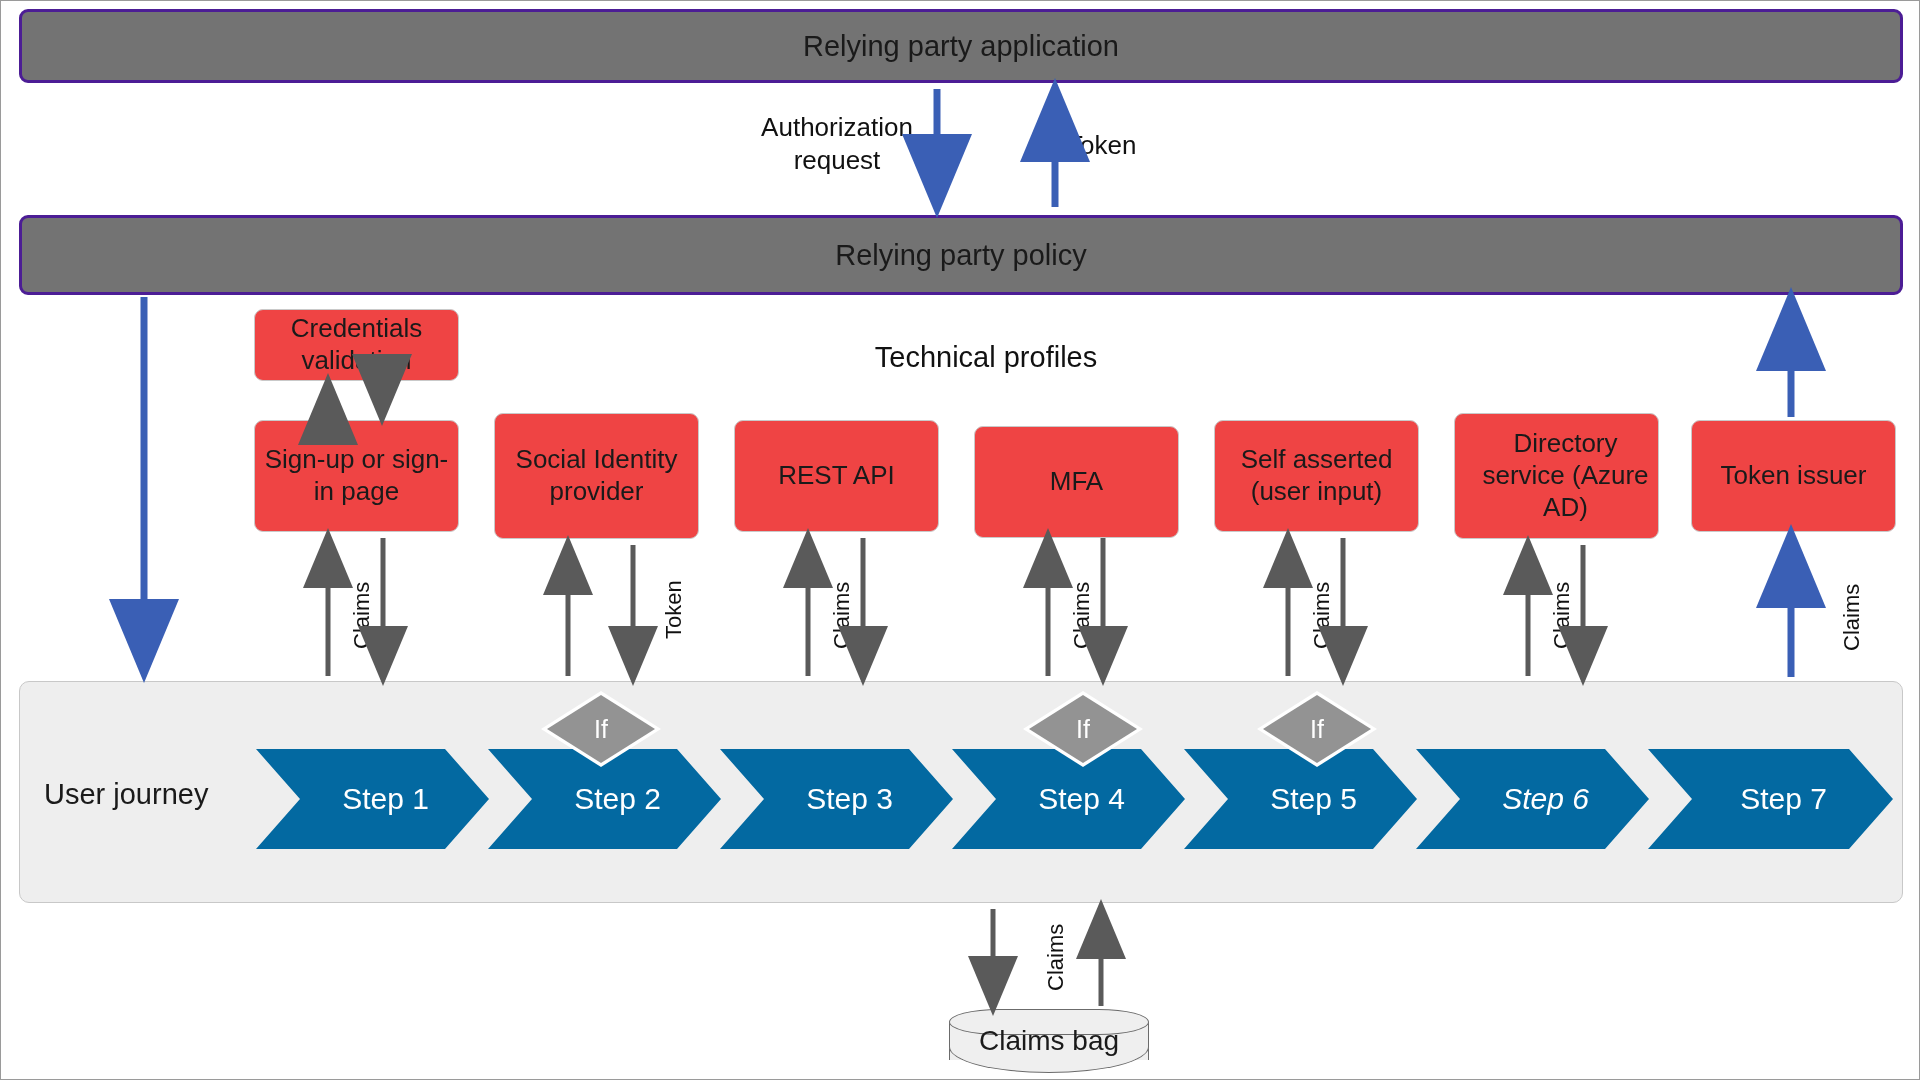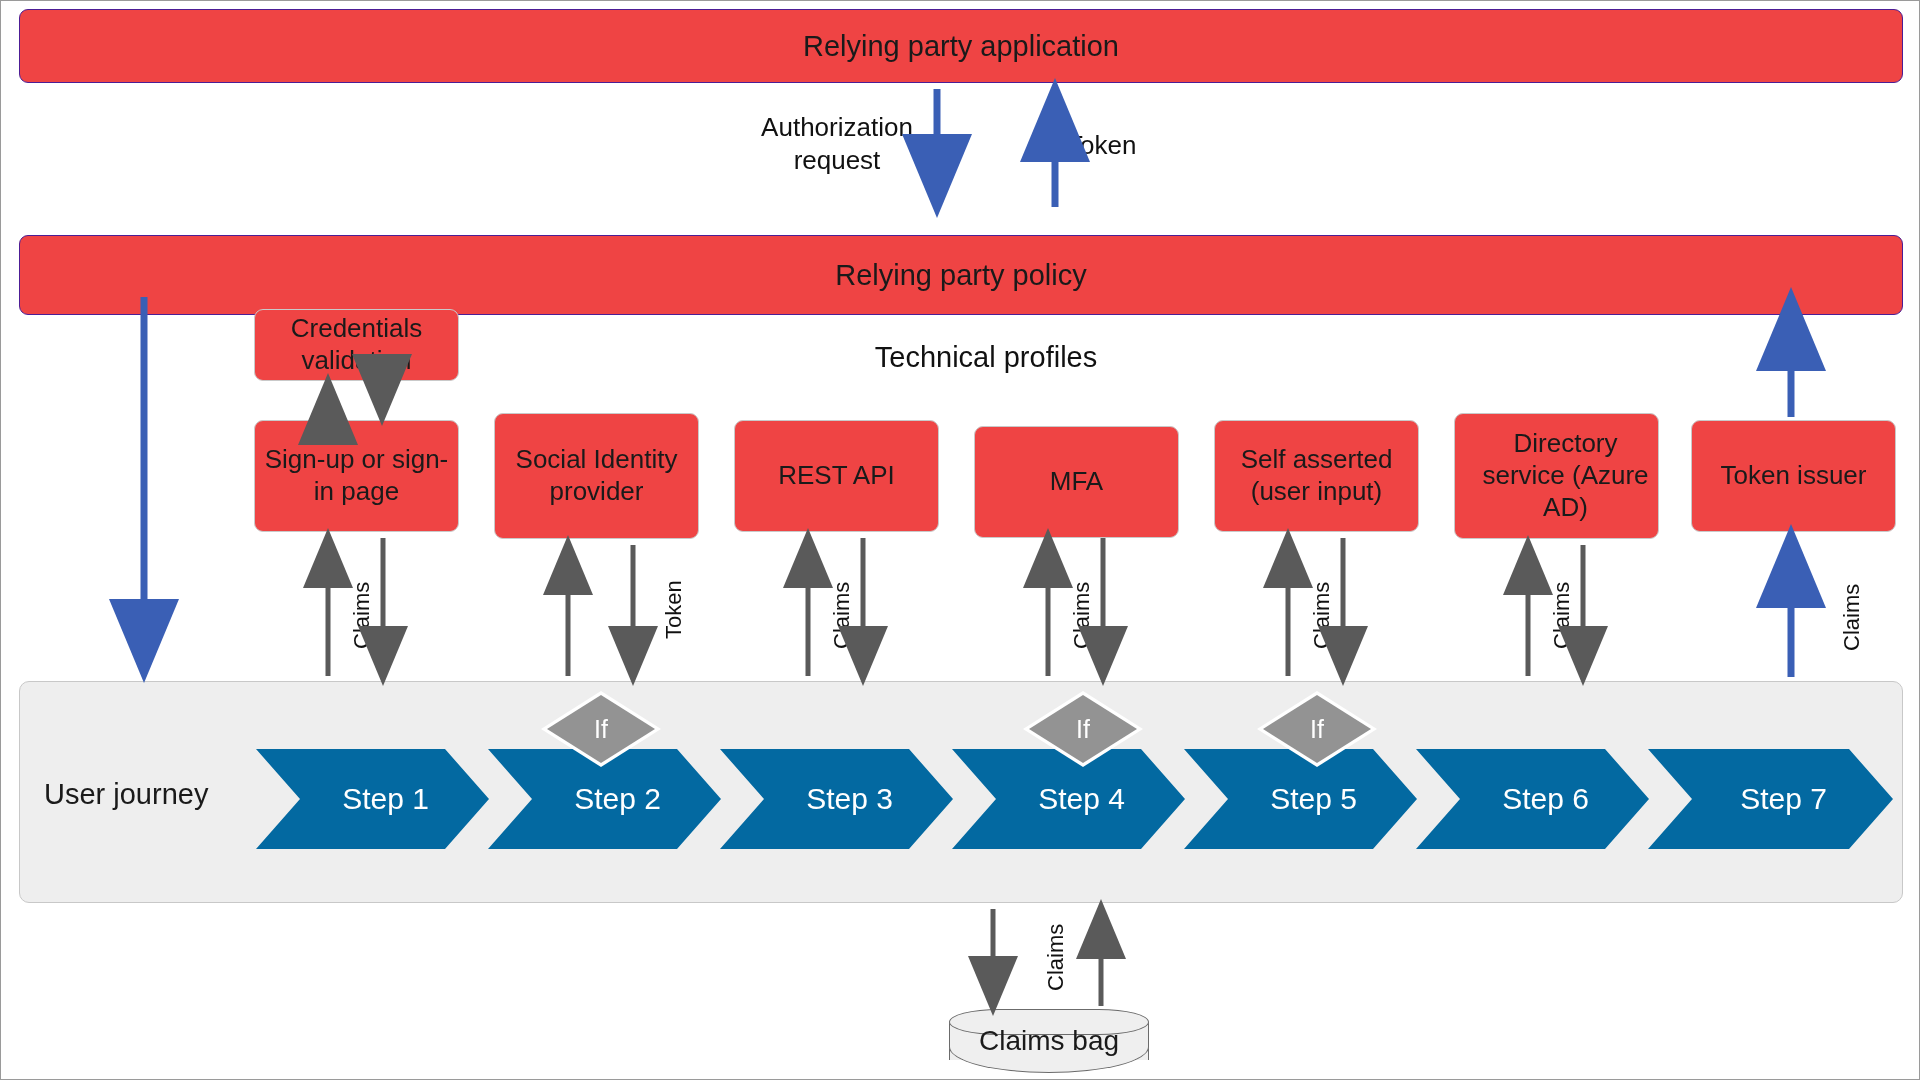--- a/index.html
+++ b/index.html
@@ -12,22 +12,22 @@
   #canvas {
     position: relative;
     width: 1920px; height: 1080px;
     background: #ffffff;
     border: 1px solid #9a9a9a;
   }
 
   
   .band {
     position: absolute;
-    background: #ef4444;
-    border: 1px solid #4c1d95;
+    background: #737373;
+    border: 3px solid #4c1d95;
     border-radius: 9px;
     display: flex;
     align-items: center;
     justify-content: center;
   }
   .band-label {
     font-size: 29px;
     color: #1a1a1a;
     text-align: center;
     line-height: 1.25;
@@ -161,21 +161,21 @@
 </style>
 </head>
 <body>
 
 <div id="canvas">
 
   <div class="band" style="left:18px; top:8px; width:1884px; height:74px;">
     <div class="band-label">Relying party application</div>
   </div>
 
-  <div class="band" style="left:18px; top:214px; width:1884px; height:80px;margin-top:20px;">
+  <div class="band" style="left:18px; top:214px; width:1884px; height:80px;">
     <div class="band-label">Relying party policy</div>
   </div>
 
   <div class="freetext" style="left:748px; top:110px; width:176px;">Authorization
 request</div>
   <div class="freetext" style="left:1066px; top:128px; width:110px; text-align:left;">Token</div>
 
   <div class="freetext big" style="left:845px; top:338px; width:280px;">Technical profiles</div>
 
   <div class="tpbox" style="left:253px; top:308px; width:205px; height:72px;">
@@ -231,21 +231,21 @@
   </div>
   <div class="chevron" style="left:719px; top:748px; width:233px; height:100px;">
     <span>Step 3</span>
   </div>
   <div class="chevron" style="left:951px; top:748px; width:233px; height:100px;">
     <span>Step 4</span>
   </div>
   <div class="chevron" style="left:1183px; top:748px; width:233px; height:100px;">
     <span>Step 5</span>
   </div>
-  <div class="chevron" style="left:1415px; top:748px; width:233px; height:100px;">
+  <div class="chevron" style="left:1415px; top:748px; width:233px; height:100px;font-style:italic;">
     <span>Step 6</span>
   </div>
   <div class="chevron" style="left:1647px; top:748px; width:245px; height:100px;">
     <span>Step 7</span>
   </div>
 
   <div class="diamond-wrap" style="left:540px; top:690px; width:120px; height:76px;"></div>
   <div class="diamond" style="left:546px; top:694px; width:108px; height:68px;">
     <span>If</span>
   </div>

